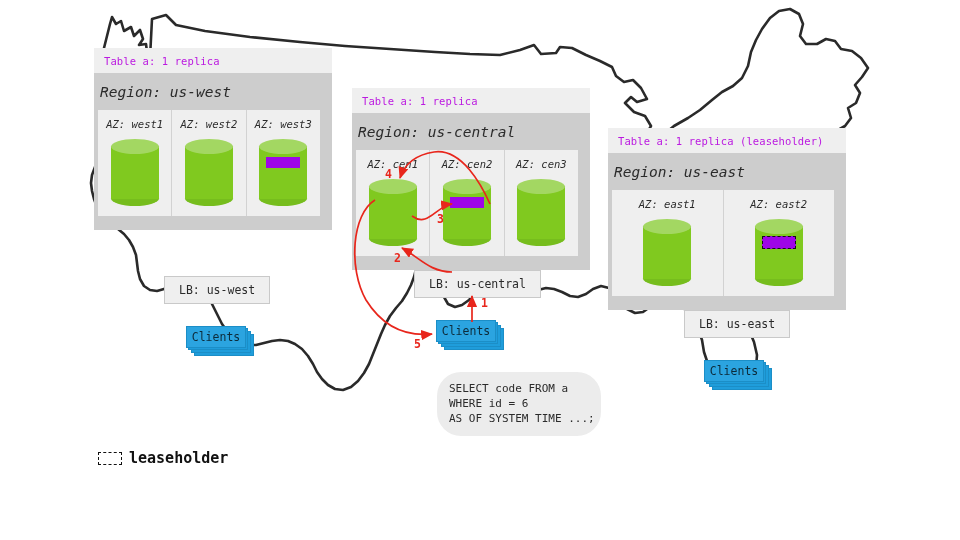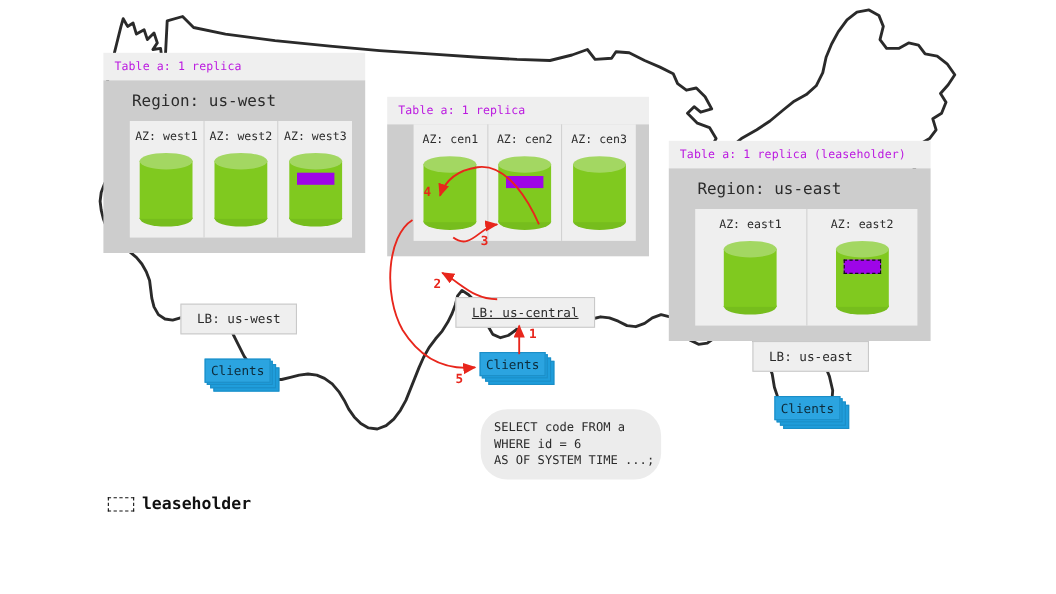--- a/index.html
+++ b/index.html
@@ -17,21 +17,21 @@
   
   .region{position:absolute;}
   .region-head{
     background:#efefef;
     color:#bb19e0;
     font-size:10.5px;
     padding:7px 10px 6px 10px;
     letter-spacing:.1px;
     white-space:nowrap;
   }
-  .region-body{background:#cdcdcd;padding:0 12px 14px 24px;}
+  .region-body{background:#cdcdcd;padding:0 12px 14px 4px;font-style:italic;}
   .region-title{
     color:#2b2b2b;font-size:14.5px;padding:11px 2px 10px 2px;white-space:nowrap;
   }
   .az-row{display:flex;background:#efefef;}
   .az{
     flex:1 1 0;
     padding:8px 0 10px 0;
     text-align:center;
     border-right:1px solid #d2d2d2;
     position:relative;
@@ -181,20 +181,21 @@
       <div class="sheet" style="left:8px;top:8px;width:58px;height:20px;"></div>
       <div class="sheet" style="left:5px;top:5px;width:58px;height:20px;"></div>
       <div class="sheet" style="left:2px;top:2px;width:58px;height:20px;"></div>
       <div class="front" style="width:58px;height:20px;">Clients</div>
     </div>
   </div>
 
   <div class="region" style="left:352px;top:88px;width:238px;">
     <div class="region-head">Table a: 1 replica</div>
     <div class="region-body">
+      <div class="region-title">Region: us-central</div>
       <div class="az-row">
 
         <div class="az">
           <div class="az-label">AZ: cen1</div>
           <div class="cyl" style="width:48px;height:67px;">
             <div class="bot"></div>
             <div class="body"></div>
             <div class="top"></div>
           </div>
         </div>
@@ -213,21 +214,21 @@
           <div class="az-label">AZ: cen3</div>
           <div class="cyl" style="width:48px;height:67px;">
             <div class="bot"></div>
             <div class="body"></div>
             <div class="top"></div>
           </div>
         </div>
 
       </div>
     </div>
-    <div class="lb" style="left:62px;top:182px;text-decoration:underline;">LB: us-central</div>
+    <div class="lb" style="left:62px;top:182px;">LB: us-central</div>
 
     <div class="clients" style="left:84px;top:232px;width:68px;height:32px;">
       <div class="sheet" style="left:8px;top:8px;width:58px;height:20px;"></div>
       <div class="sheet" style="left:5px;top:5px;width:58px;height:20px;"></div>
       <div class="sheet" style="left:2px;top:2px;width:58px;height:20px;"></div>
       <div class="front" style="width:58px;height:20px;">Clients</div>
     </div>
   </div>
 
   <div class="region" style="left:608px;top:128px;width:238px;">

